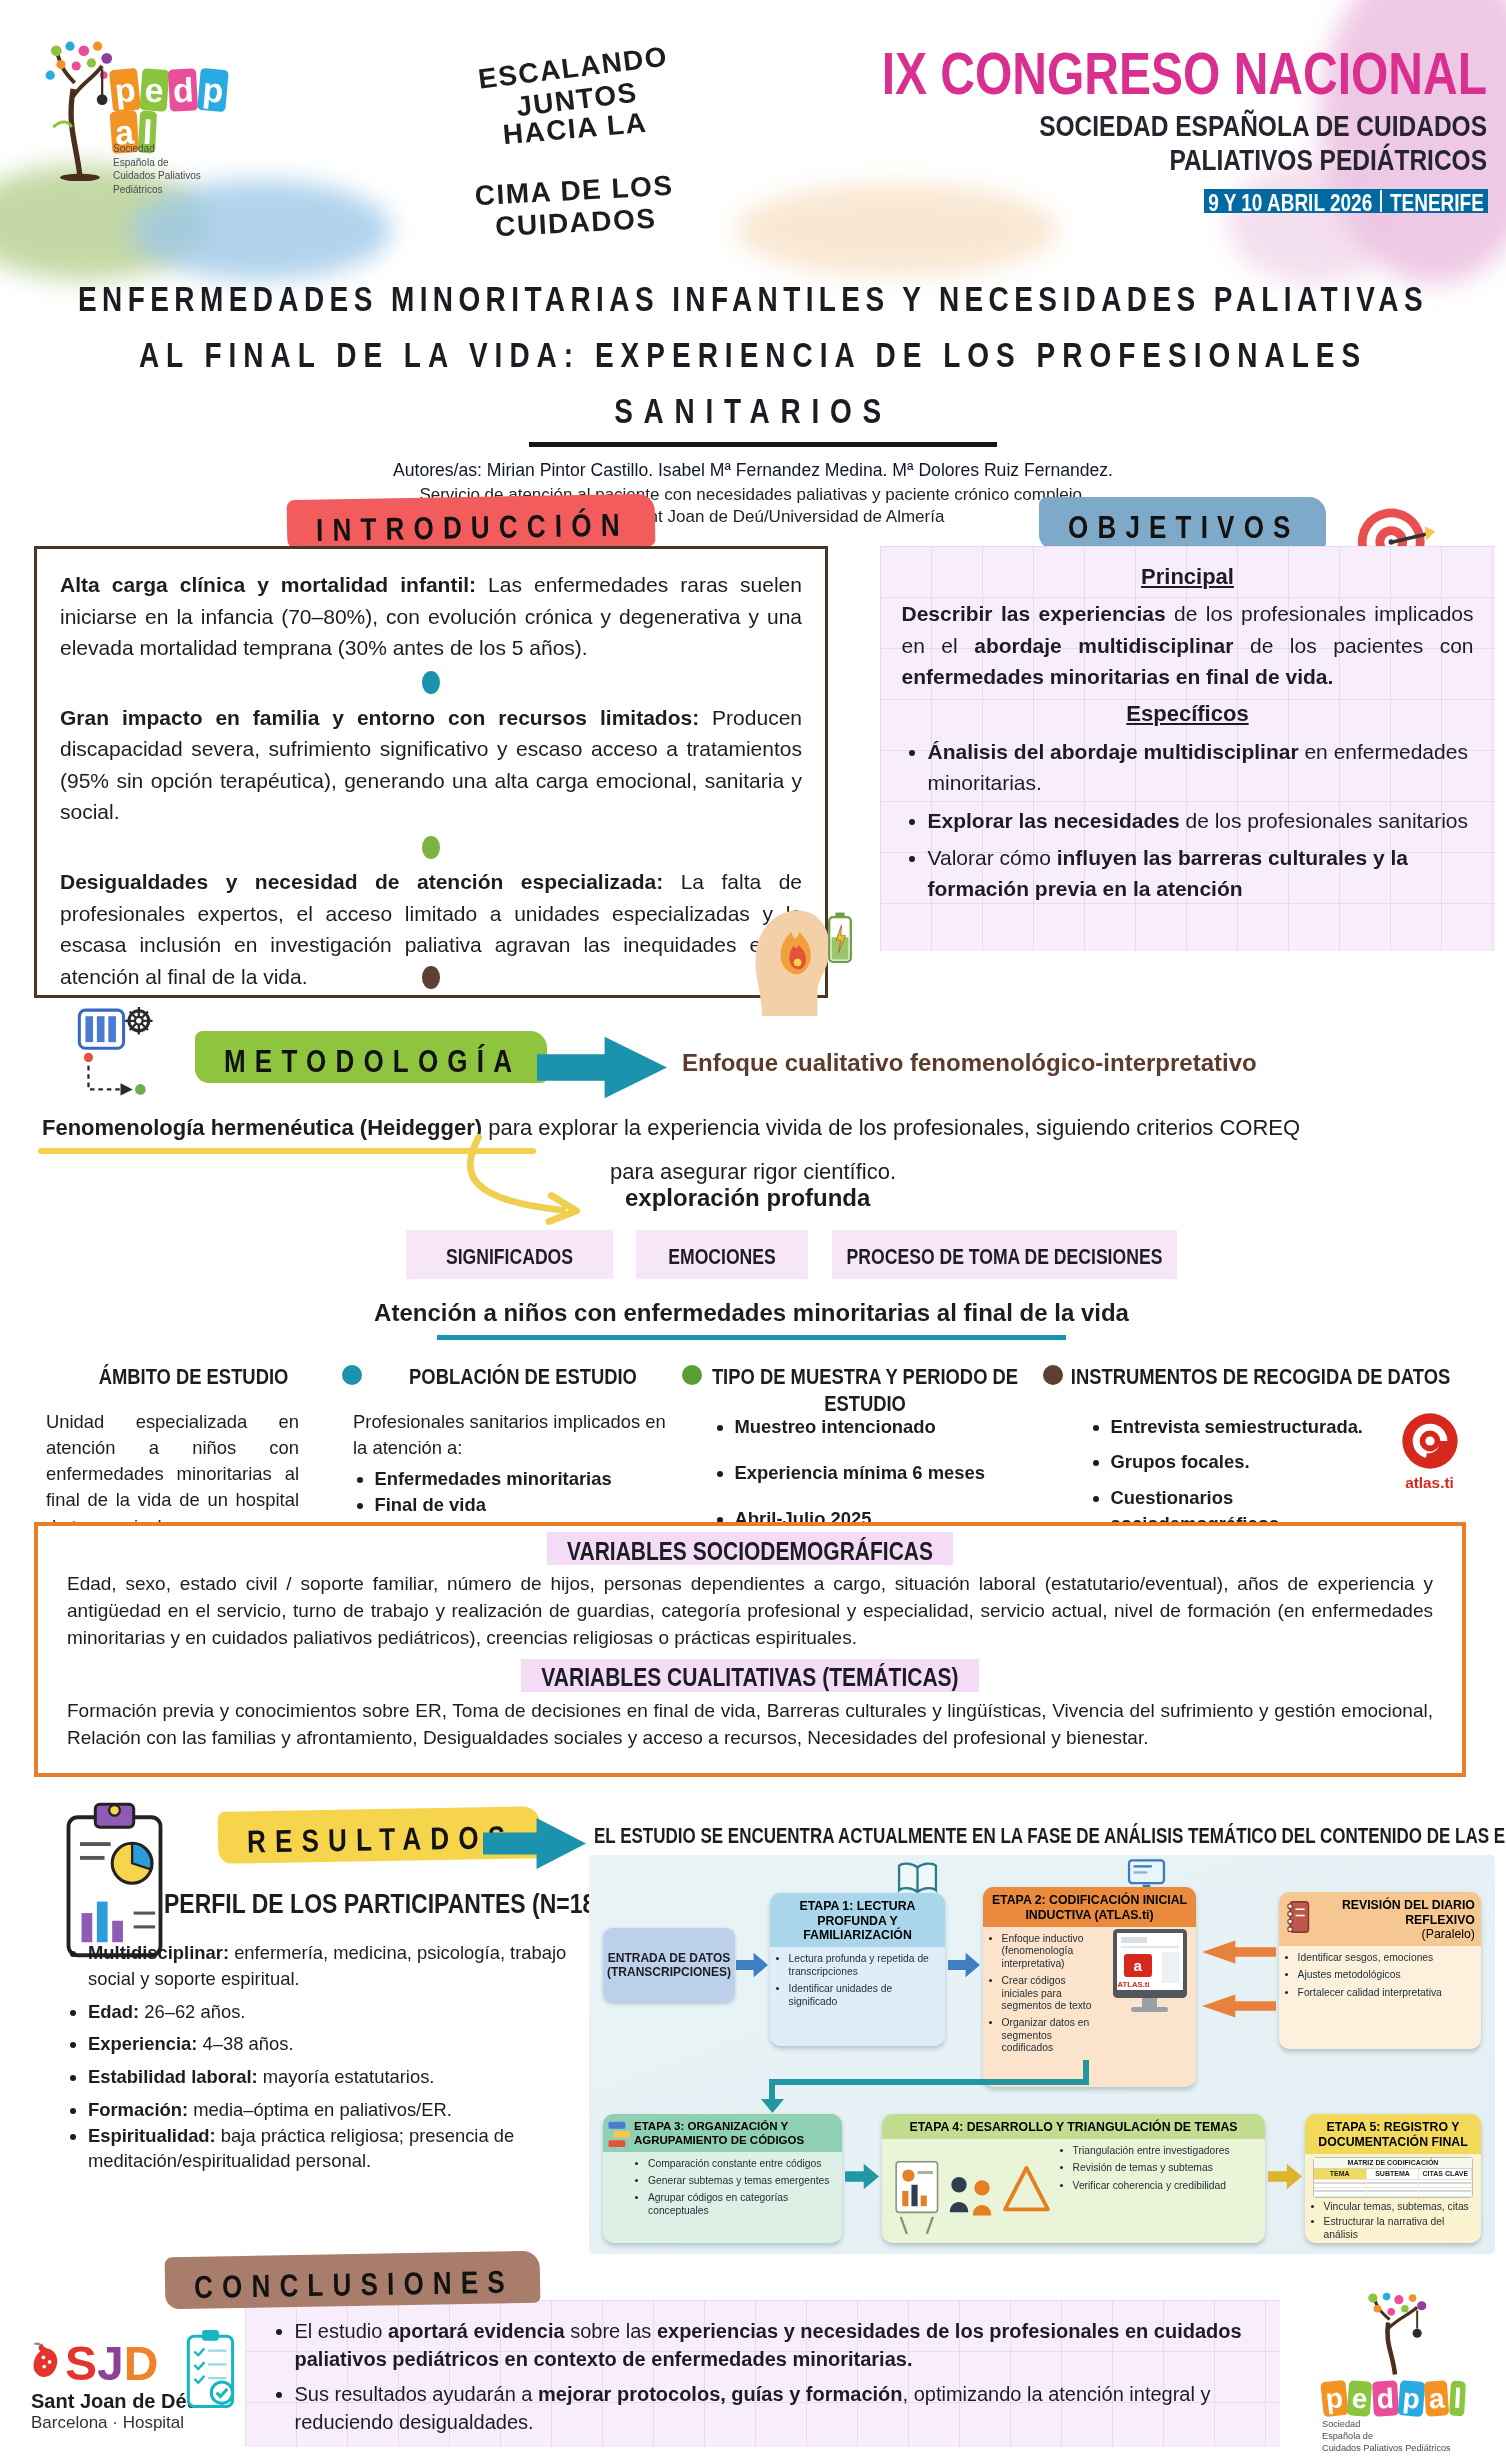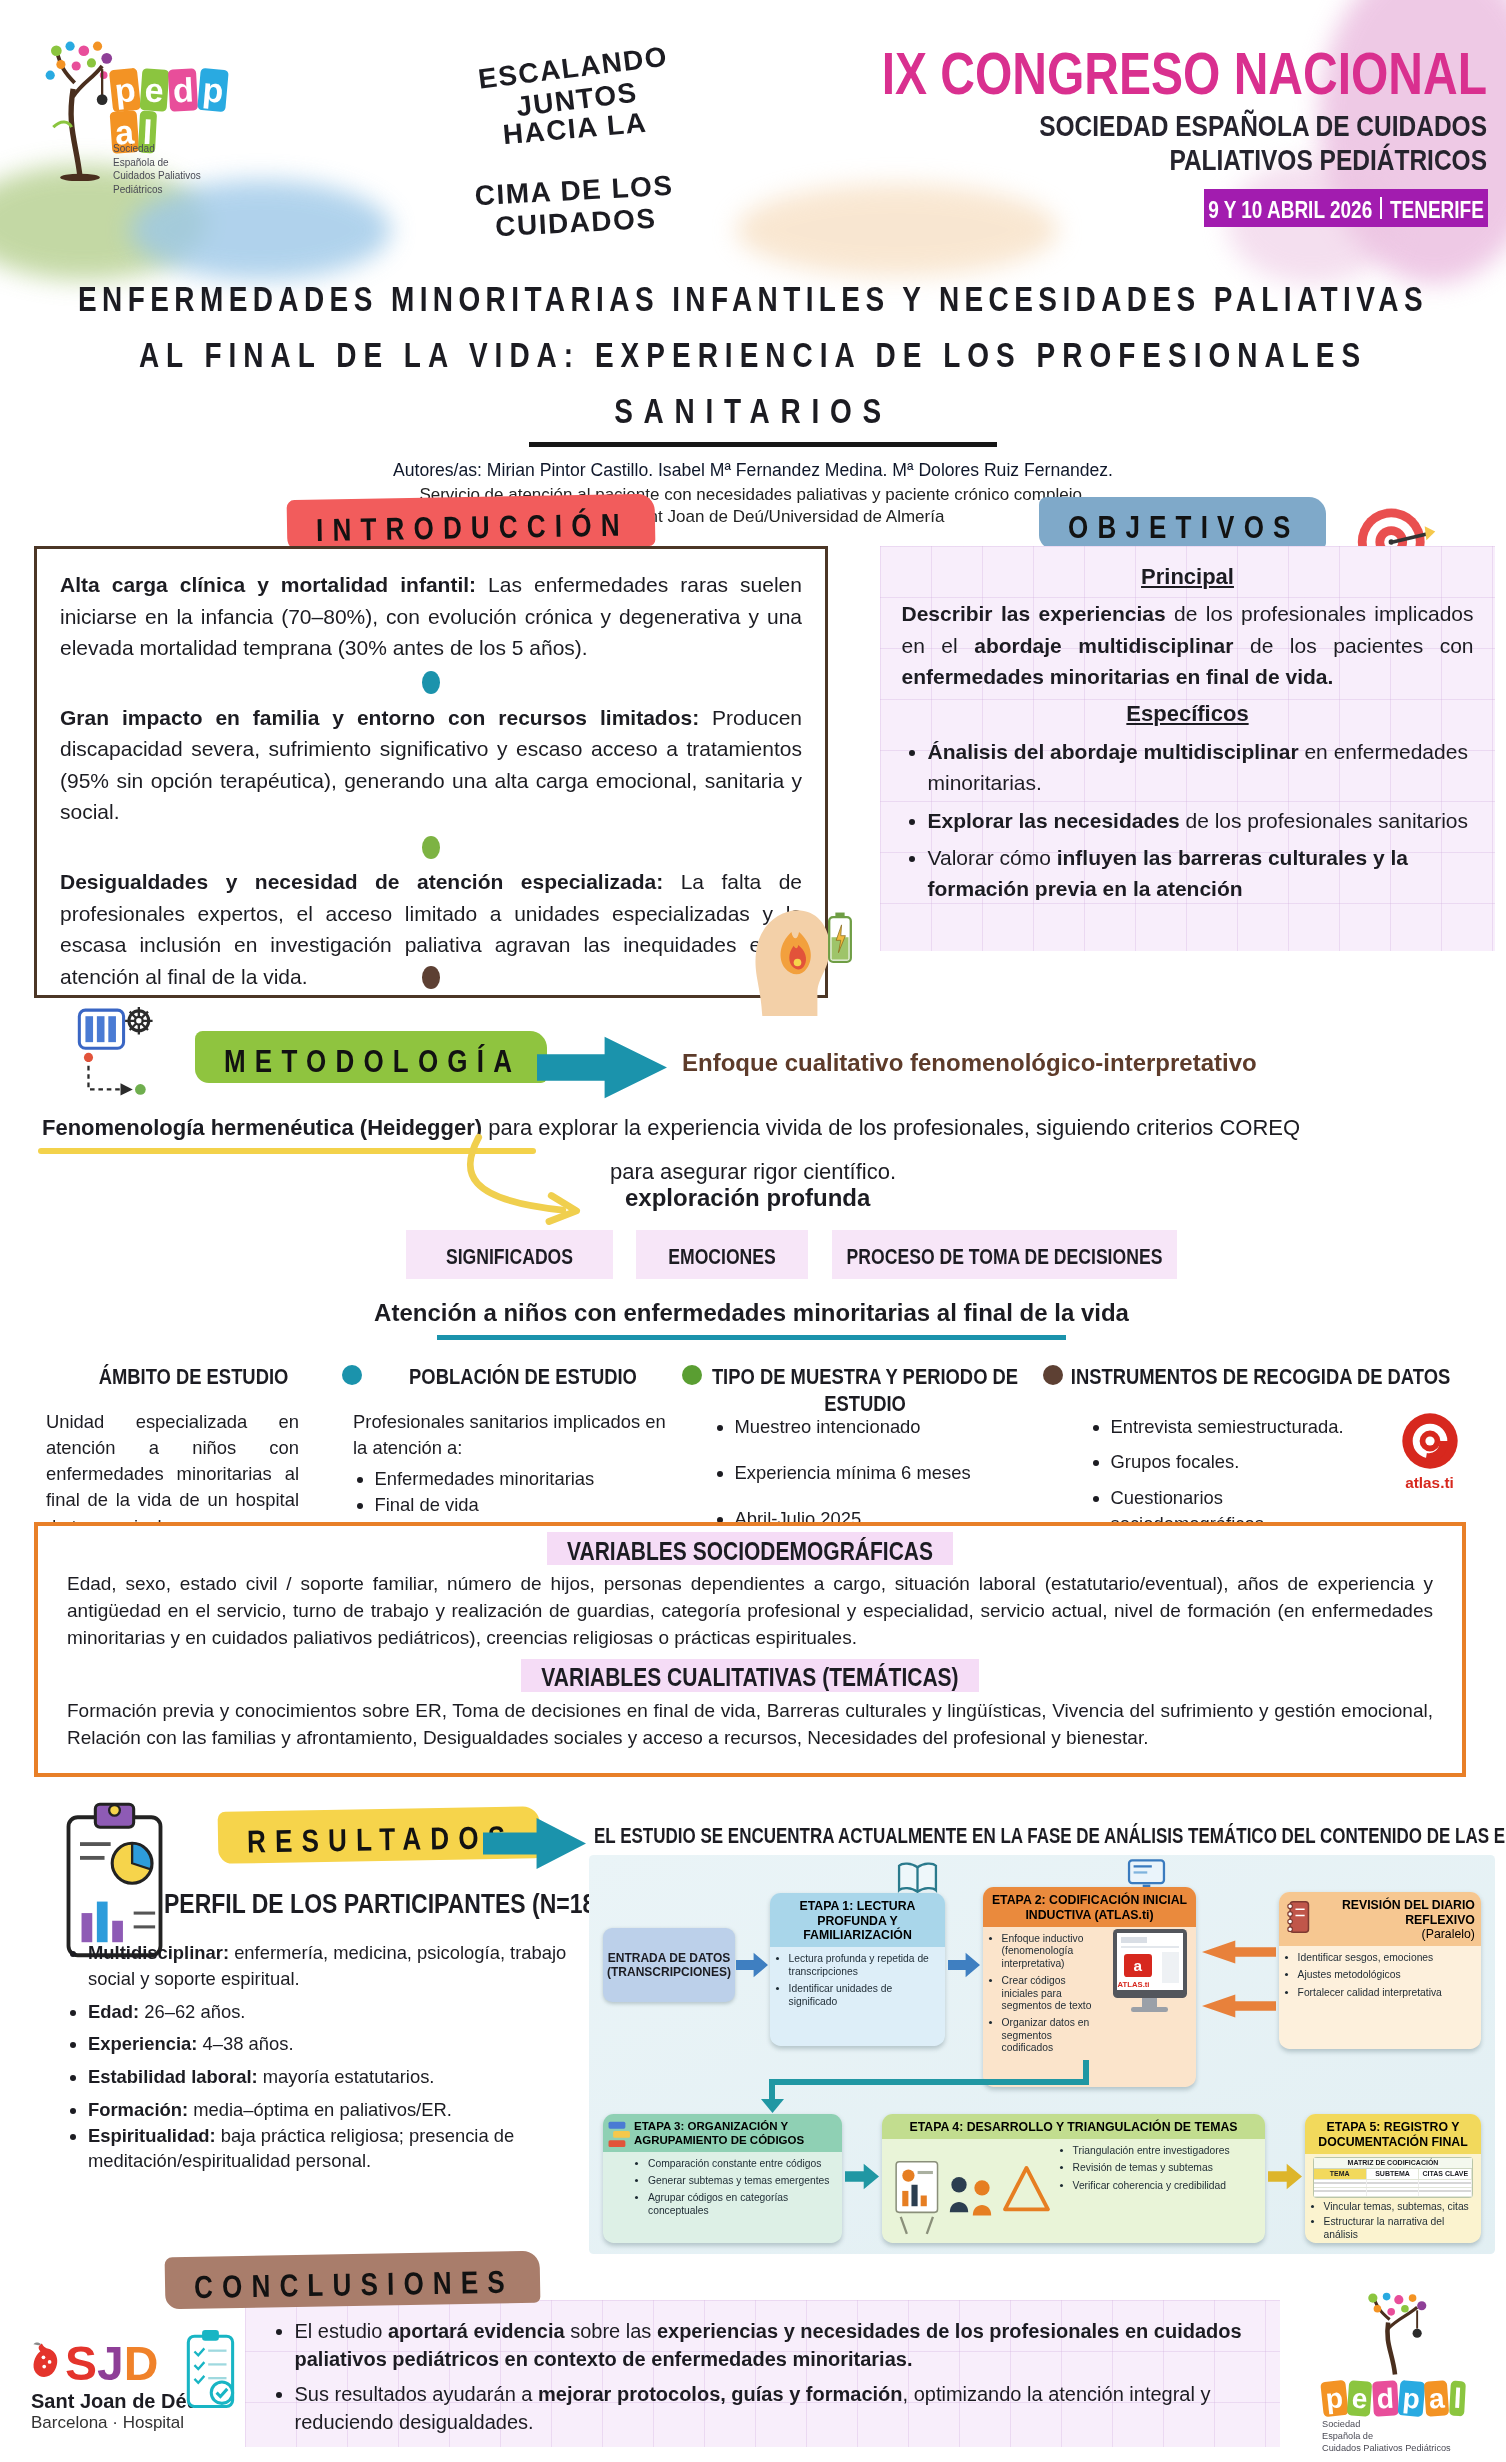--- a/index.html
+++ b/index.html
@@ -31,21 +31,21 @@
   .fbox .bd{padding:6.1px 7.7px 6.1px 4.6px;font-size:10.3px;line-height:1.22;color:#1d2a33;}
   .fbox ul{margin:0;padding-left:14px;}
   .fbox li{margin-bottom:4.6px;}
   .arrow-r{clip-path:polygon(0 32%,55% 32%,55% 6%,100% 50%,55% 94%,55% 68%,0 68%);}
   .arrow-l{clip-path:polygon(100% 32%,45% 32%,45% 6%,0 50%,45% 94%,45% 68%,100% 68%);}
   
   .tag{background:#f7e6f8;font-weight:bold;font-size:17.6px;display:flex;align-items:center;justify-content:center;}
   
   .colhead{font-weight:bold;font-size:18.4px;text-align:center;}
   .coltext{font-size:18.4px;line-height:1.42;}
-  .coltext ul{margin:0;padding-left:21.5px;}
+  .coltext ul{margin:0;padding-left:21.5px;font-weight:bold;}
   
   .varhead{background:#f5dcf6;font-weight:bold;font-size:21px;padding:4.6px 20px;display:inline-block;}
   
   .ptile{display:inline-block;color:#fff;font-weight:bold;padding:1.5px 3.8px;border-radius:4.6px;margin-right:1.5px;}
   .pl0{background:#f39324;transform:rotate(-6deg);}
   .pl1{background:#8bc53f;transform:rotate(4deg);}
   .pl2{background:#e84e9a;transform:rotate(-3deg);}
   .pl3{background:#29aae1;transform:rotate(5deg);}
   .pl4{background:#f39324;transform:rotate(-4deg);}
   .pl5{background:#8bc53f;transform:rotate(3deg);}
@@ -101,21 +101,21 @@
       </div>
     </div>
 
     <div class="abs" style="left:414px;top:52px;width:322px;text-align:center;font-size:28px;font-weight:bold;transform:rotate(-7deg);letter-spacing:1.5px;">ESCALANDO JUNTOS</div>
     <div class="abs" style="left:460px;top:113px;width:230px;text-align:center;font-size:28px;font-weight:bold;transform:rotate(-5deg);letter-spacing:1.5px;">HACIA LA</div>
     <div class="abs" style="left:391px;top:175px;width:368px;text-align:center;font-size:28px;font-weight:bold;transform:rotate(-3deg);letter-spacing:1.5px;">CIMA DE LOS CUIDADOS</div>
 
     <div class="abs" style="left:774px;top:40px;width:713px;text-align:right;font-size:48px;font-weight:bold;color:#d9308f;"><span class="cond nowrap">IX CONGRESO NACIONAL</span></div>
     <div class="abs" style="left:774px;top:109px;width:713px;text-align:right;font-size:24.5px;font-weight:bold;color:#26242e;"><span class="cond nowrap">SOCIEDAD ESPAÑOLA DE CUIDADOS</span></div>
     <div class="abs" style="left:774px;top:143px;width:713px;text-align:right;font-size:24.5px;font-weight:bold;color:#26242e;"><span class="cond nowrap">PALIATIVOS PEDIÁTRICOS</span></div>
-    <div class="abs" style="left:1204px;top:189px;width:284px;height:38px;background:#a21caf;color:#fff;display:flex;align-items:center;justify-content:center;font-weight:bold;font-size:19px;">
+    <div class="abs" style="left:1204px;top:189px;width:284px;height:24px;background:#0369a1;color:#fff;display:flex;align-items:center;justify-content:center;font-weight:bold;font-size:19px;">
       <span class="cond">9 Y 10 ABRIL 2026</span>
       <span style="margin:0 7.7px;width:2.3px;height:21.5px;background:#fff;display:inline-block;"></span>
       <span class="cond">TENERIFE</span>
     </div>
   </div>
 
   <div class="abs center" style="left:0;top:280px;width:1506px;font-size:28px;font-weight:bold;"><span class="cond" style="letter-spacing:5.4px;">ENFERMEDADES MINORITARIAS INFANTILES Y NECESIDADES PALIATIVAS</span></div>
   <div class="abs center" style="left:0;top:336px;width:1506px;font-size:28px;font-weight:bold;"><span class="cond" style="letter-spacing:7px;">AL FINAL DE LA VIDA: EXPERIENCIA DE LOS PROFESIONALES</span></div>
   <div class="abs center" style="left:0;top:392px;width:1506px;font-size:28px;font-weight:bold;"><span class="cond" style="letter-spacing:10.7px;">SANITARIOS</span></div>
   <div class="abs" style="left:529px;top:442px;width:468px;height:5.4px;background:#161616;"></div>

